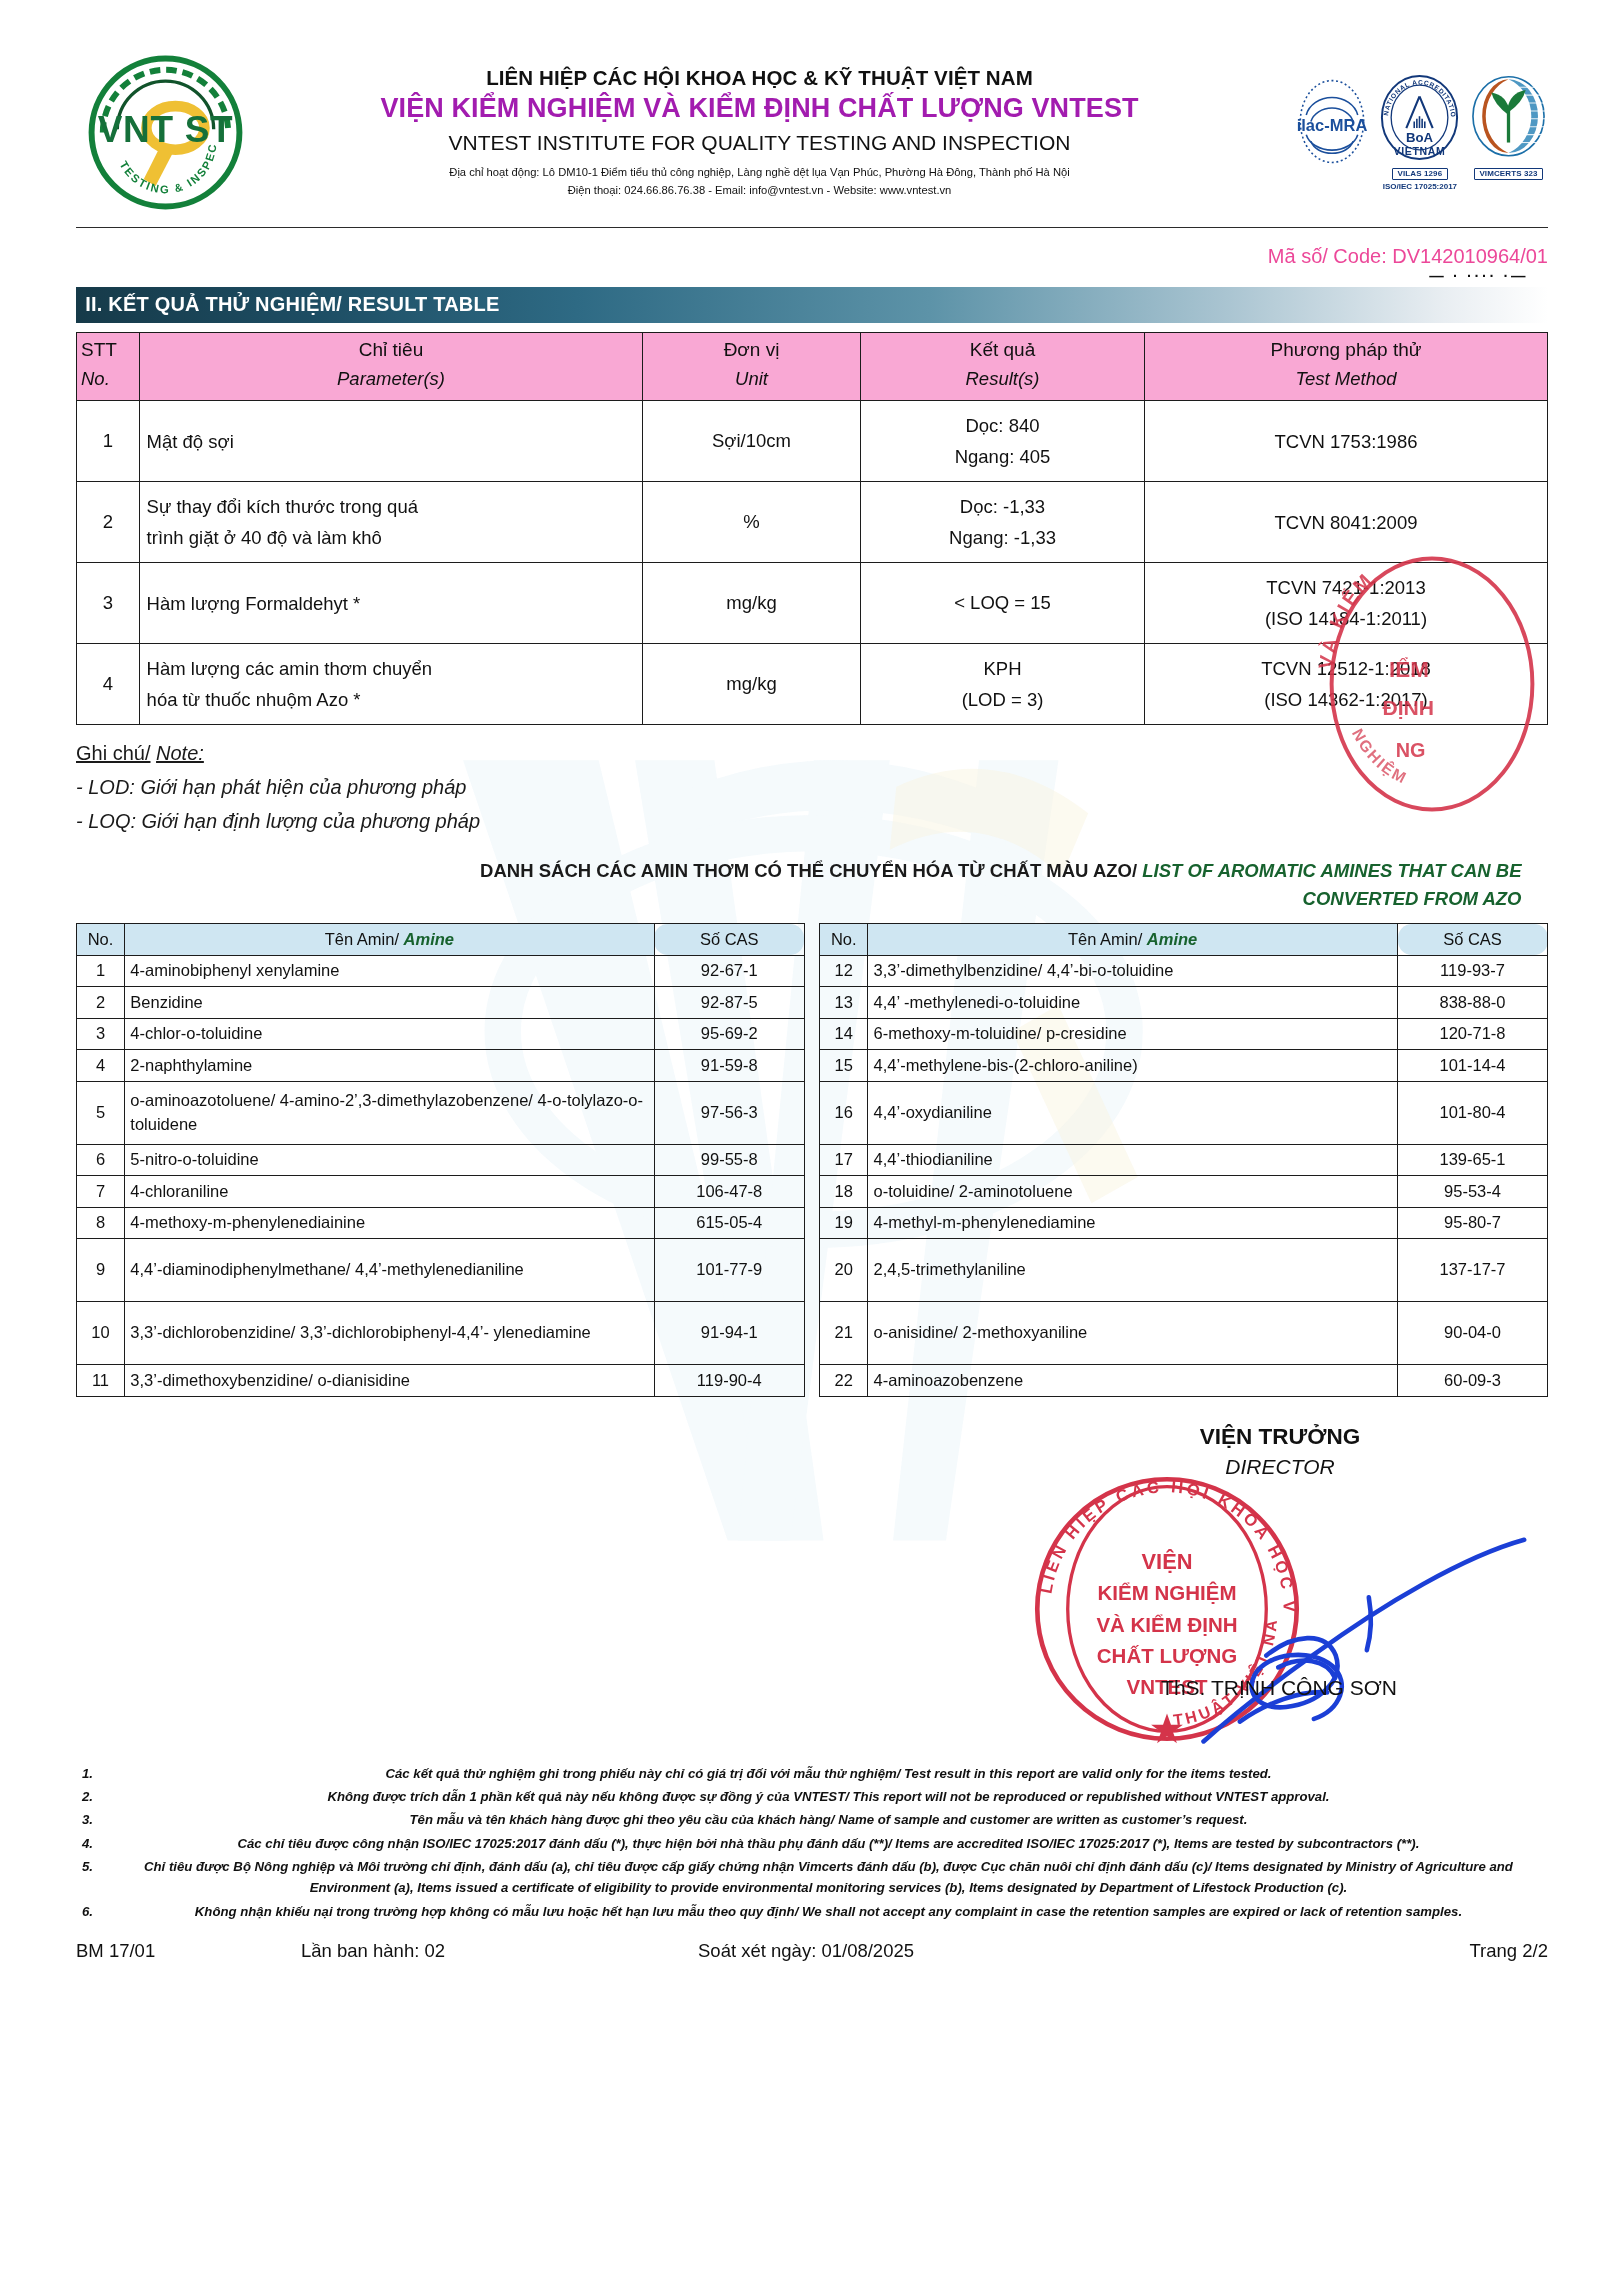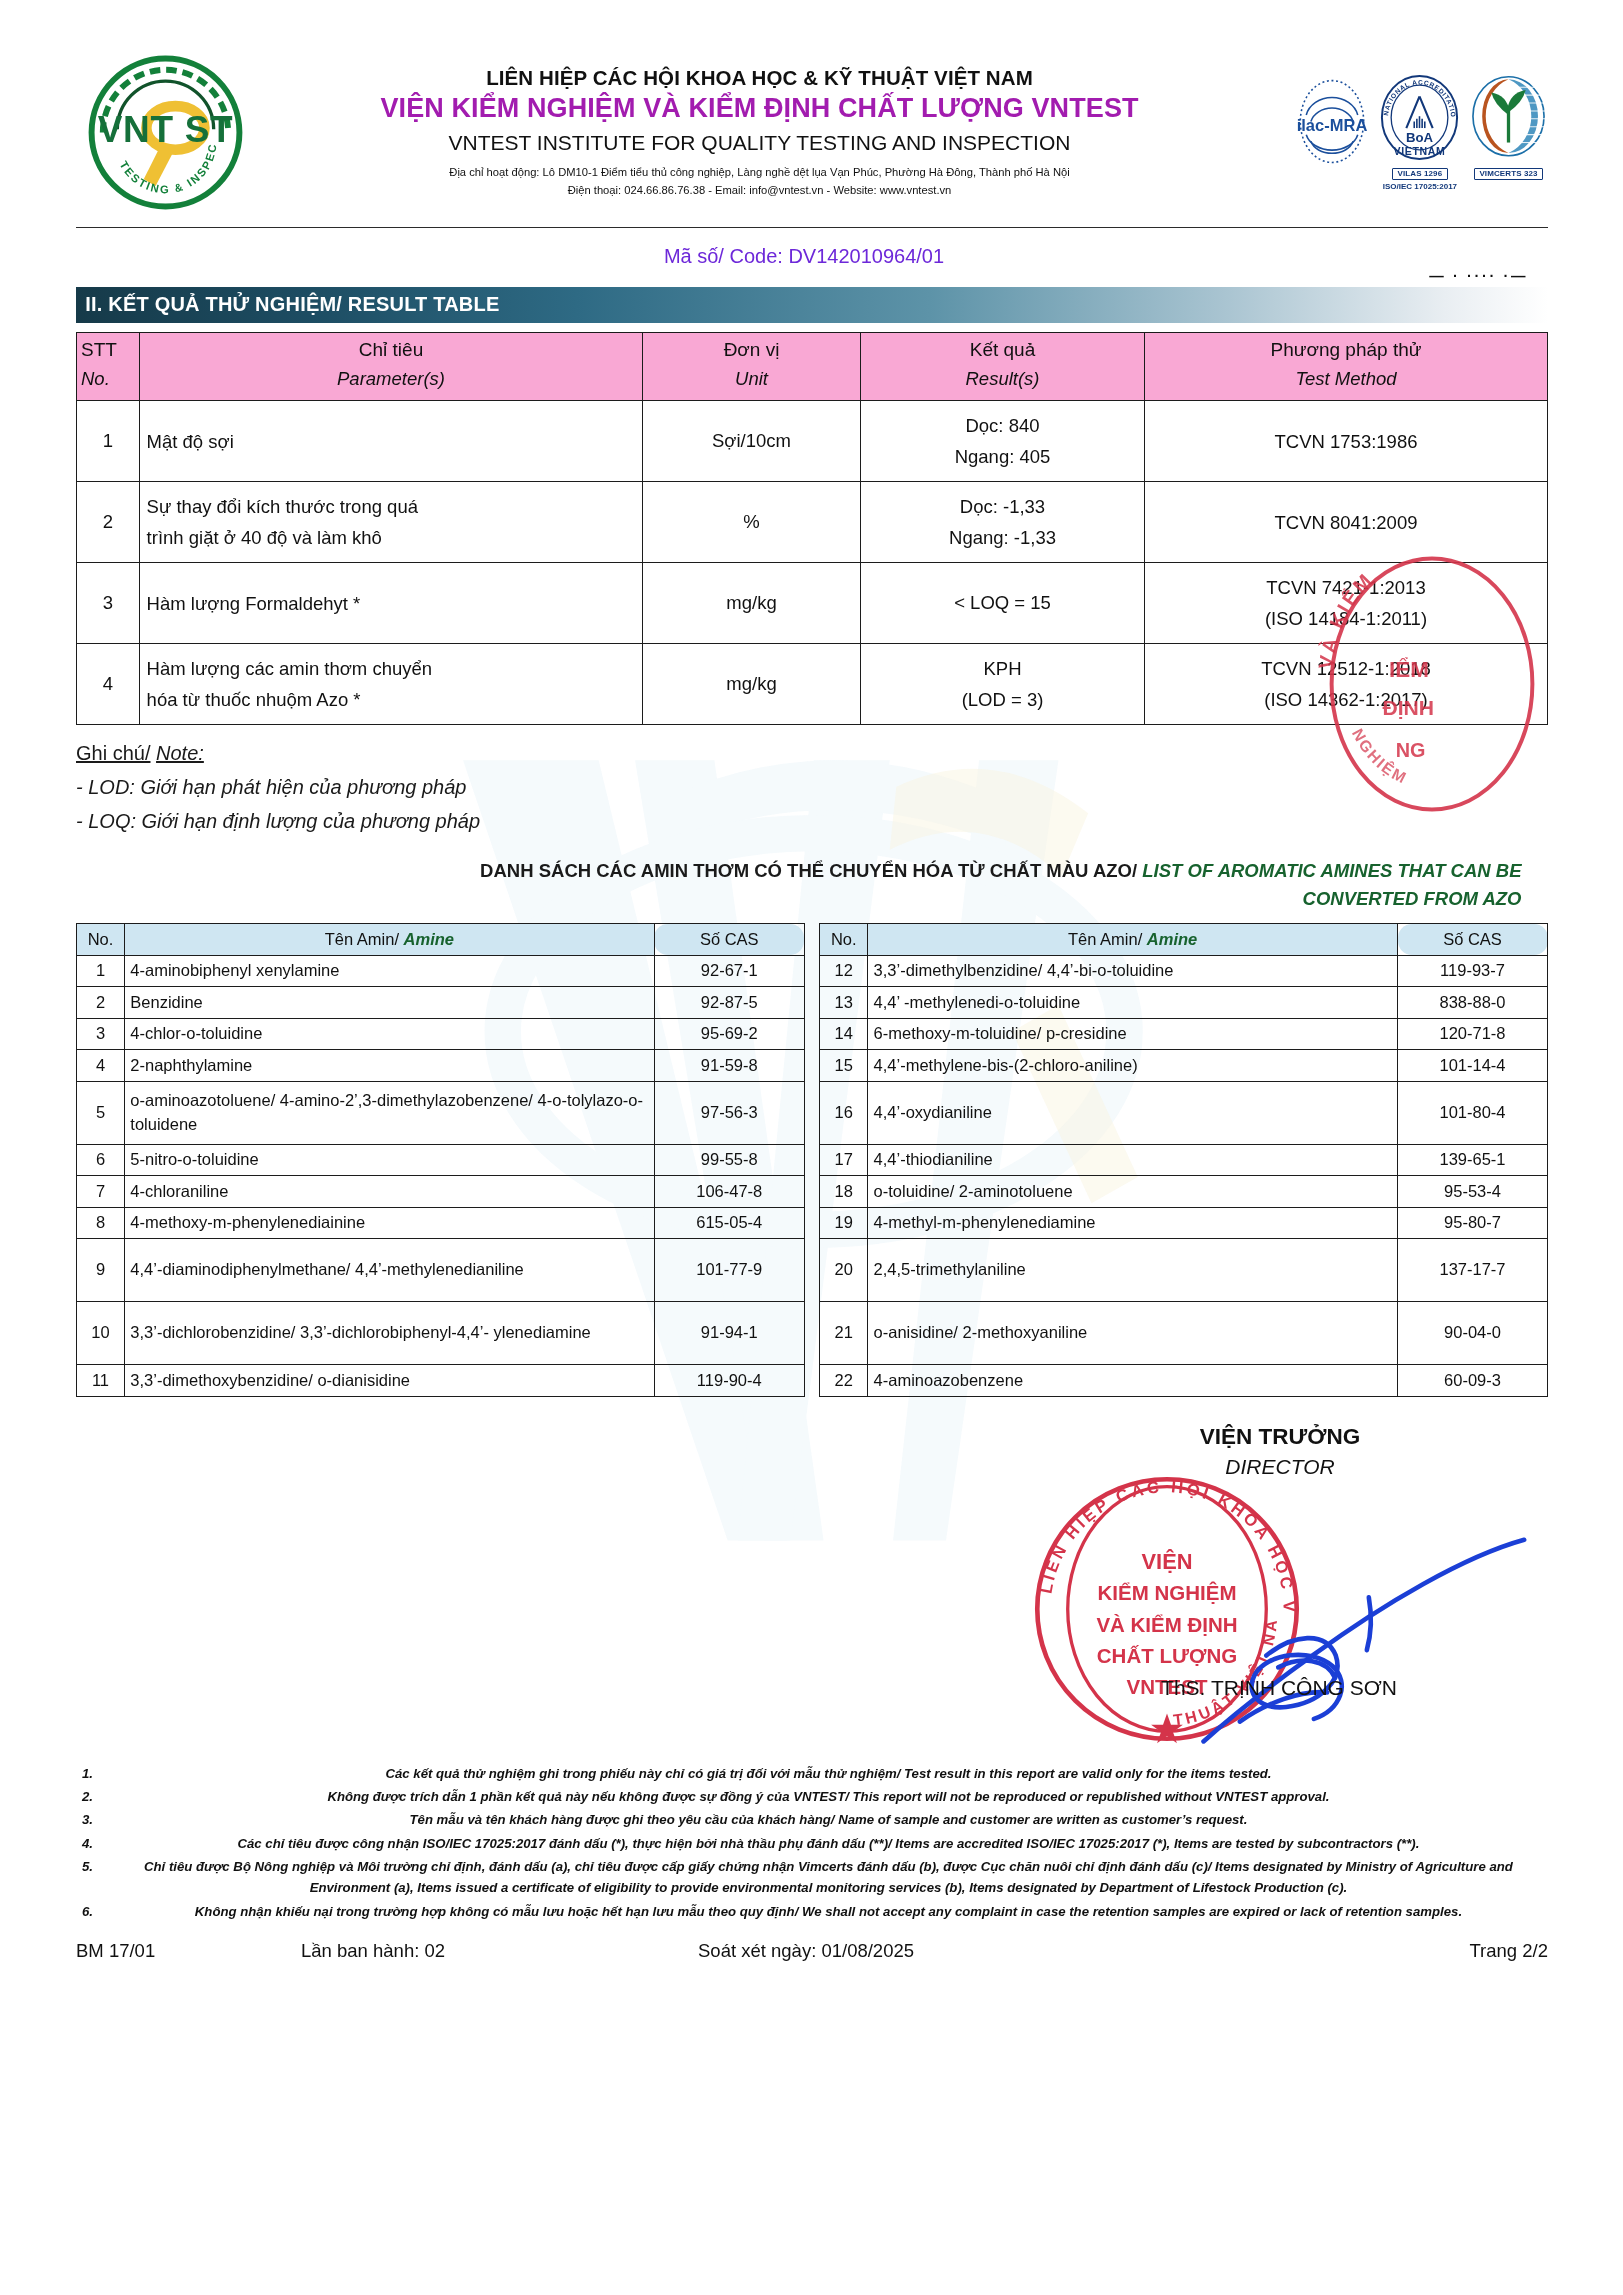--- a/index.html
+++ b/index.html
@@ -52,21 +52,21 @@
   .accr-caption {
     margin-top: 2.6px; font-size: 8px; font-weight: 700; color:#12387a;
     border: 1.3px solid #12387a; border-radius: 1px; padding: 0.7px 4.6px;
     letter-spacing:0.1px;
   }
   .accr-sub { font-size: 8px; font-weight: 700; color:#12387a; margin-top: 2px; }
 
   .hr-head { border: none; border-top: 1.7px solid #2b2b2b; margin: 4px 0 0 0; }
 
   
-  .codeline { text-align: center; font-size: 20px; margin: 17px 16px 4px 0; color:#6d28d9; }
+  .codeline { text-align: right; font-size: 20px; margin: 17px 0 4px 0; color:#ec4899; }
   .code-dashes { text-align:right; font-size: 14.5px; letter-spacing: 2.6px; color:#111; margin-top:-4px; margin-right: 20px; font-weight:700;}
 
   
   .banner {
     background: linear-gradient(90deg,#163a49 0%, #1d4d63 16%, #2e6a84 34%, #5d93a8 58%, #a9c4d1 78%, #e9eef2 93%, #ffffff 100%);
     color:#fff; font-weight:700; font-size:20px;
     padding: 6px 9.3px 7.3px 9.3px;
     letter-spacing: 0.2px;
     margin-top: 2.6px;
   }

